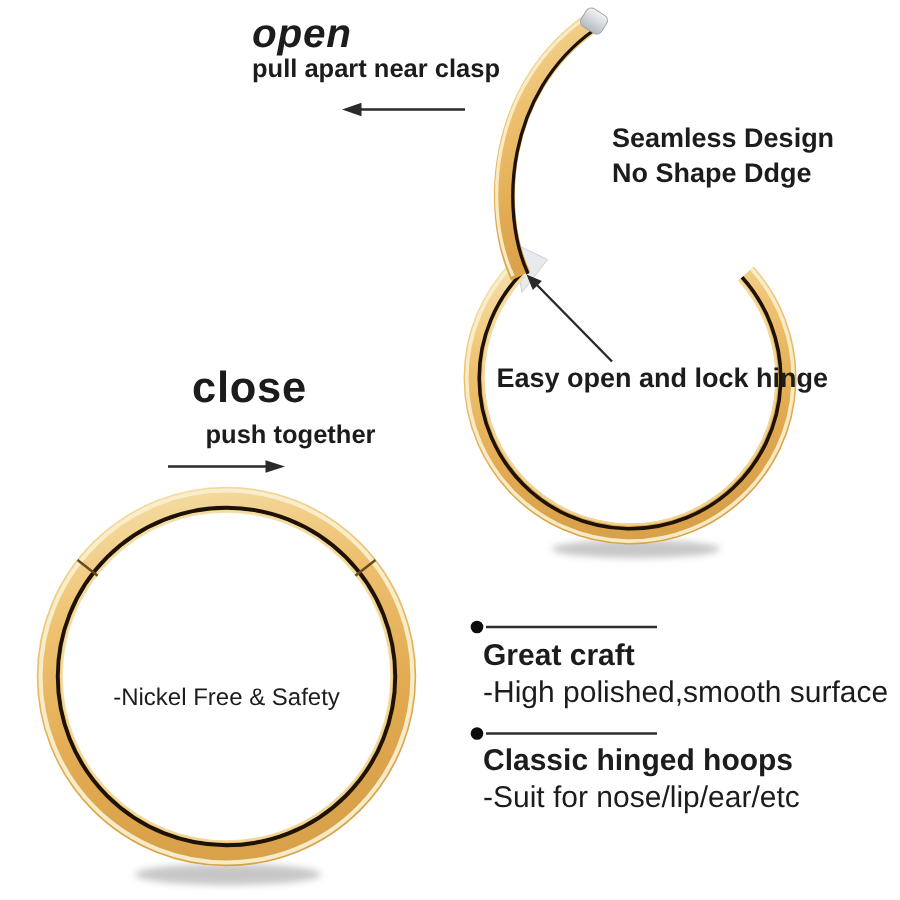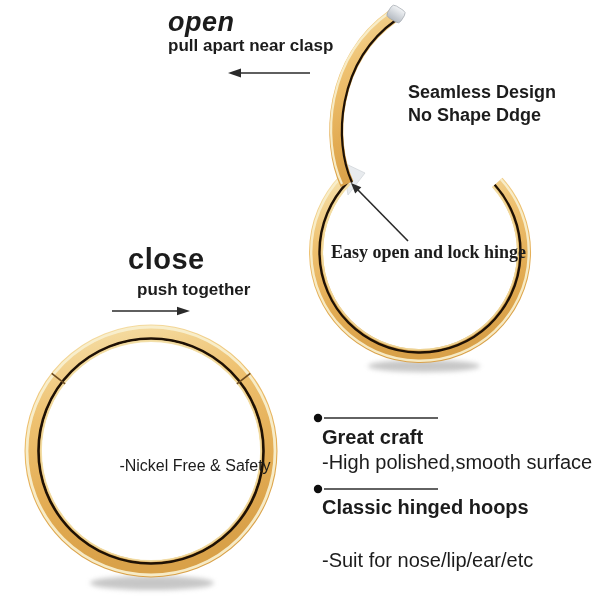--- a/index.html
+++ b/index.html
@@ -6,31 +6,31 @@
   body{
     width:600px;height:600px;background:#ffffff;position:relative;overflow:hidden;
     font-family:"Liberation Sans", sans-serif;color:#1c1c1c;
   }
   .stage{position:absolute;left:0;top:0;width:600px;height:600px;}
   svg.art{position:absolute;left:0;top:0;width:600px;height:600px;}
   .txt{position:absolute;white-space:nowrap;color:#1c1c1c;line-height:1.1;}
   .open-title{left:168px;top:8px;font-size:27px;font-weight:700;letter-spacing:0.5px;font-style:italic;}
   .open-sub{left:168px;top:37px;font-size:17px;font-weight:600;}
   .seamless{left:408px;top:81px;font-size:18px;font-weight:700;line-height:23px;}
-  .hinge-label{left:331px;top:243px;font-size:18px;font-weight:700;font-family:Liberation Serif, serif;}
+  .hinge-label{left:331px;top:243px;font-size:18px;font-weight:700;}
   .close-title{left:128px;top:244px;font-size:29px;font-weight:700;letter-spacing:0.5px;}
   .close-sub{left:137px;top:281px;font-size:17px;font-weight:600;}
   .ring-mat-1{left:151px;top:428px;transform:translateX(-50%);font-size:16px;font-weight:700;}
-  .ring-mat-2{left:151px;top:457px;transform:translateX(-50%);font-size:16px;font-weight:400;margin-left:44px;}
+  .ring-mat-2{left:151px;top:457px;transform:translateX(-50%);font-size:16px;font-weight:400;}
   .feat-title{font-size:20px;font-weight:700;}
   .feat-desc{font-size:20px;font-weight:400;}
   .f1-title{left:322px;top:426px;}
   .f1-desc{left:322px;top:451px;}
   .f2-title{left:322px;top:496px;}
-  .f2-desc{left:322px;top:521px;margin-top:28px;}
+  .f2-desc{left:322px;top:521px;}
 </style>
 </head>
 <body>
 
 <div class="stage">
 
   <svg class="art" viewBox="0 0 600 600" aria-hidden="true">
     <defs>
       <linearGradient id="gold" x1="0" y1="0" x2="0.25" y2="1">
         <stop offset="0" stop-color="#f6e1ab"></stop>

